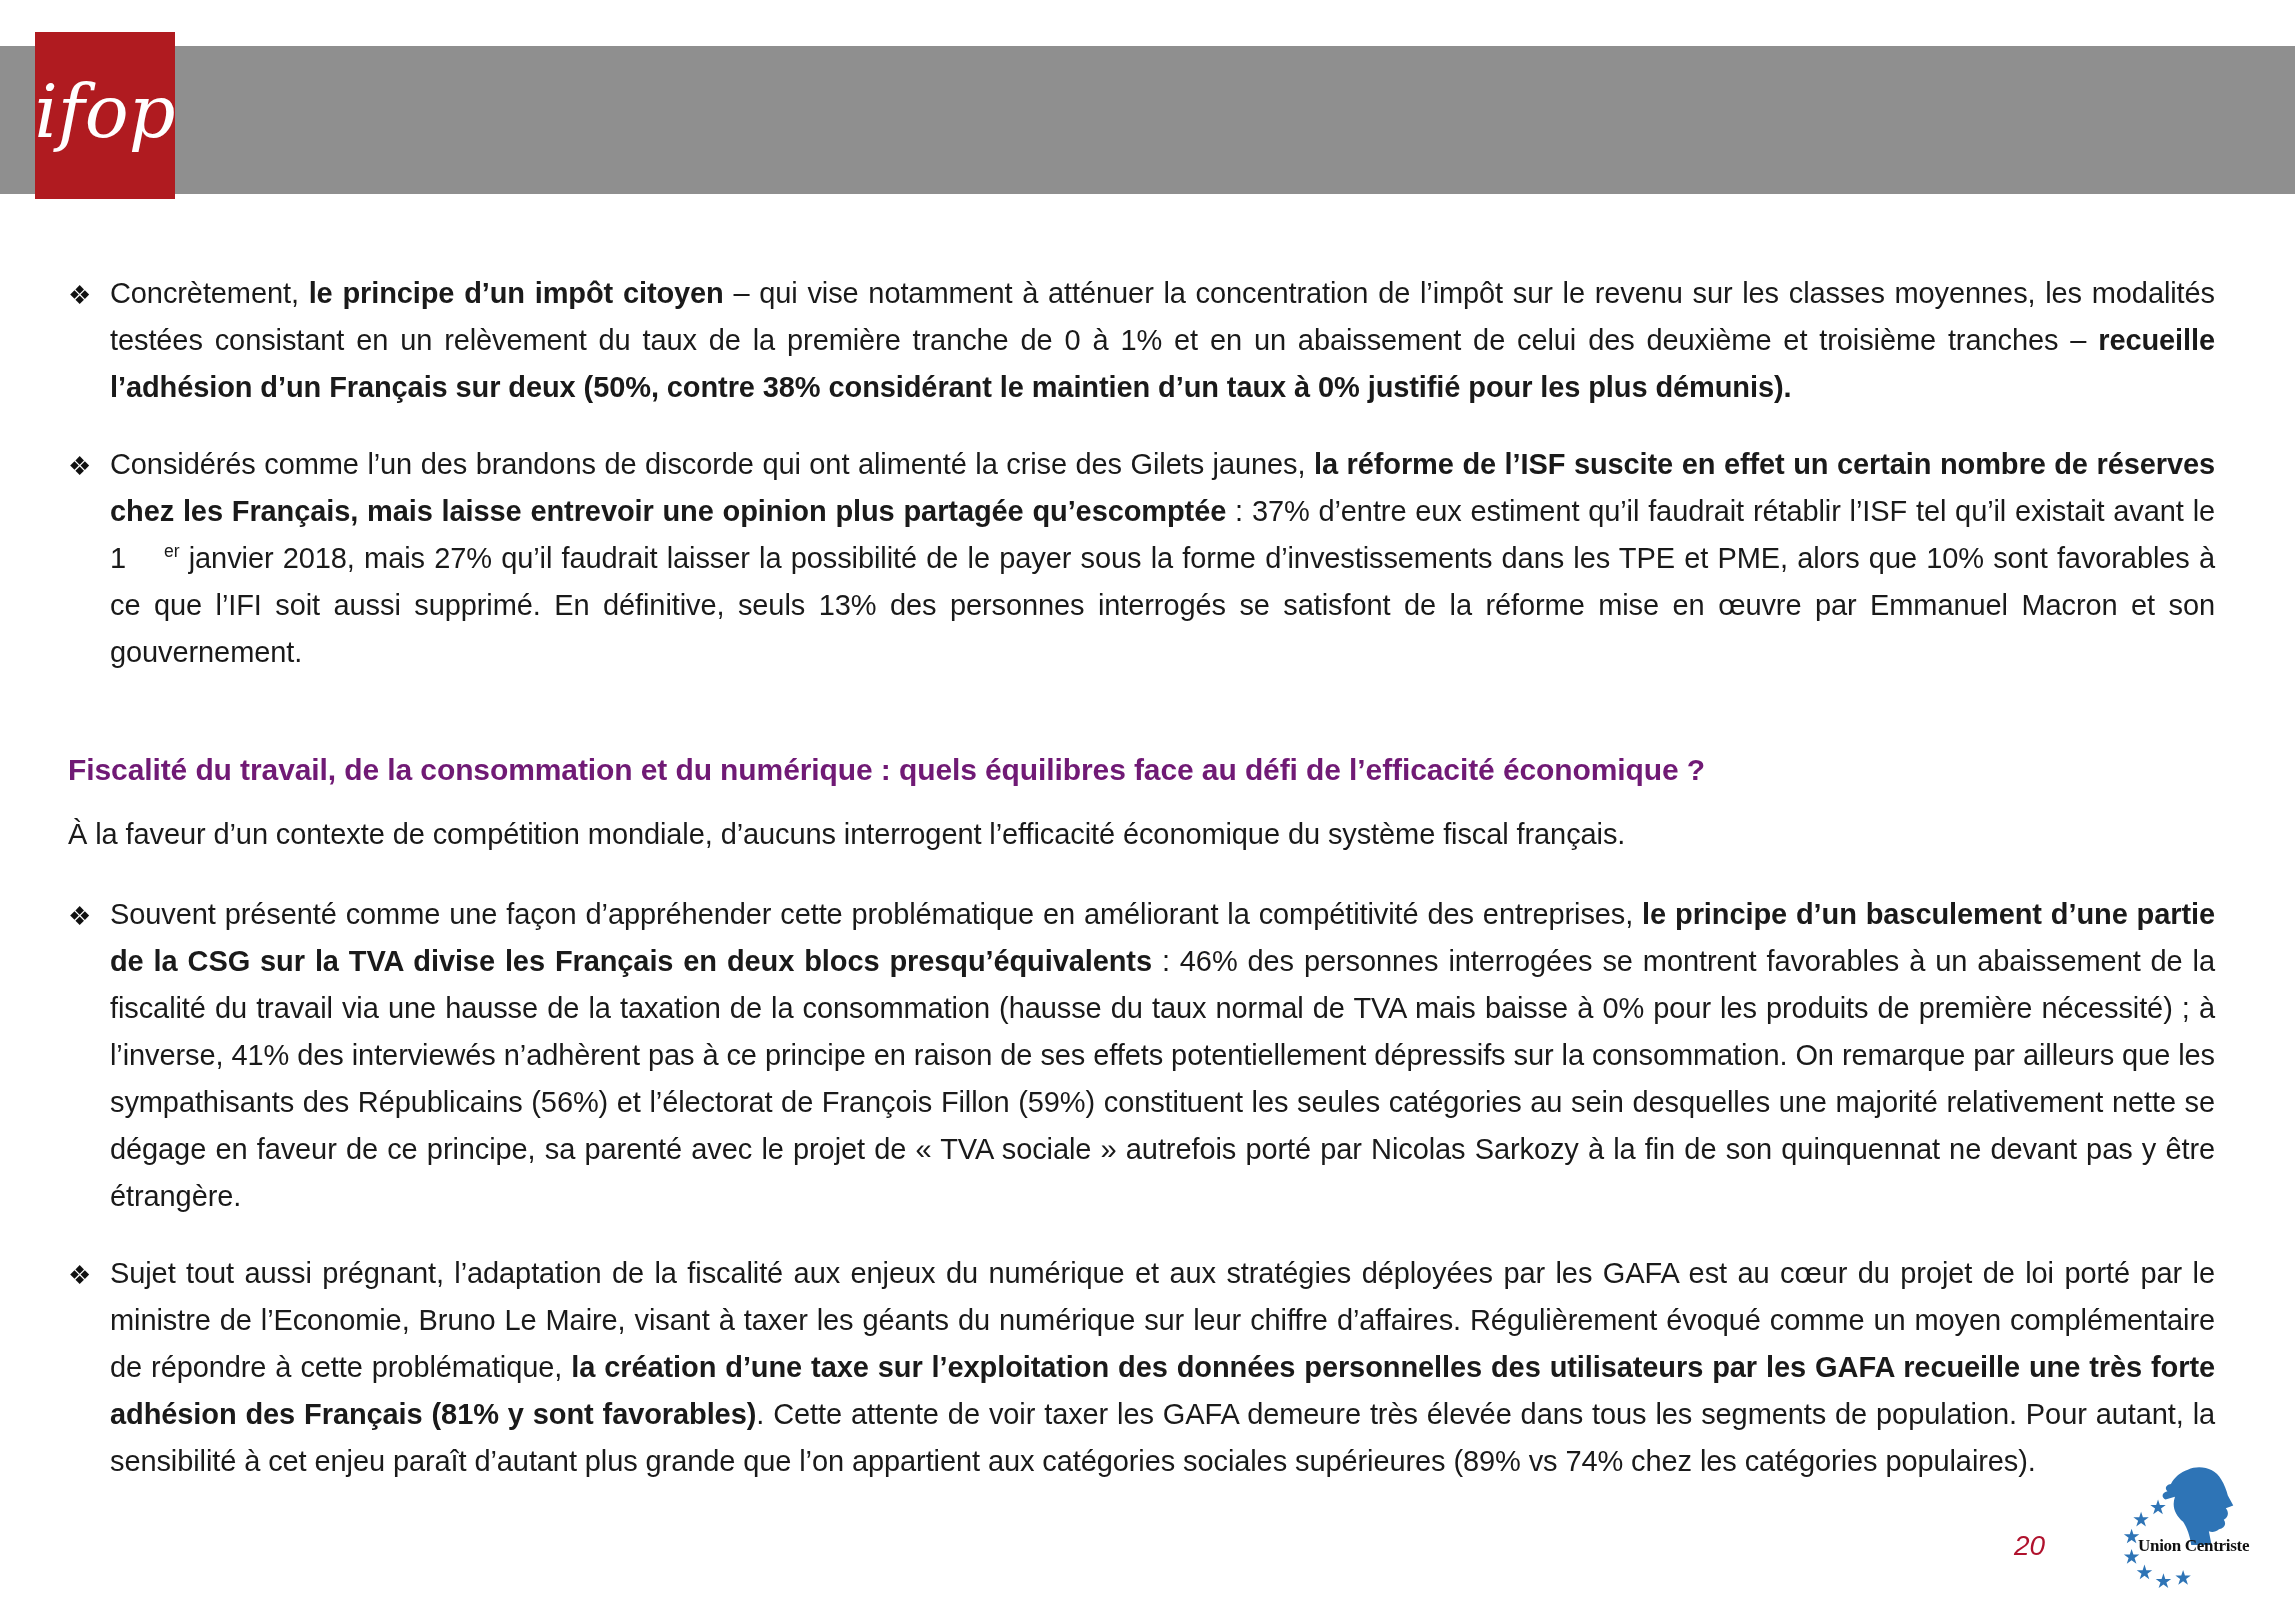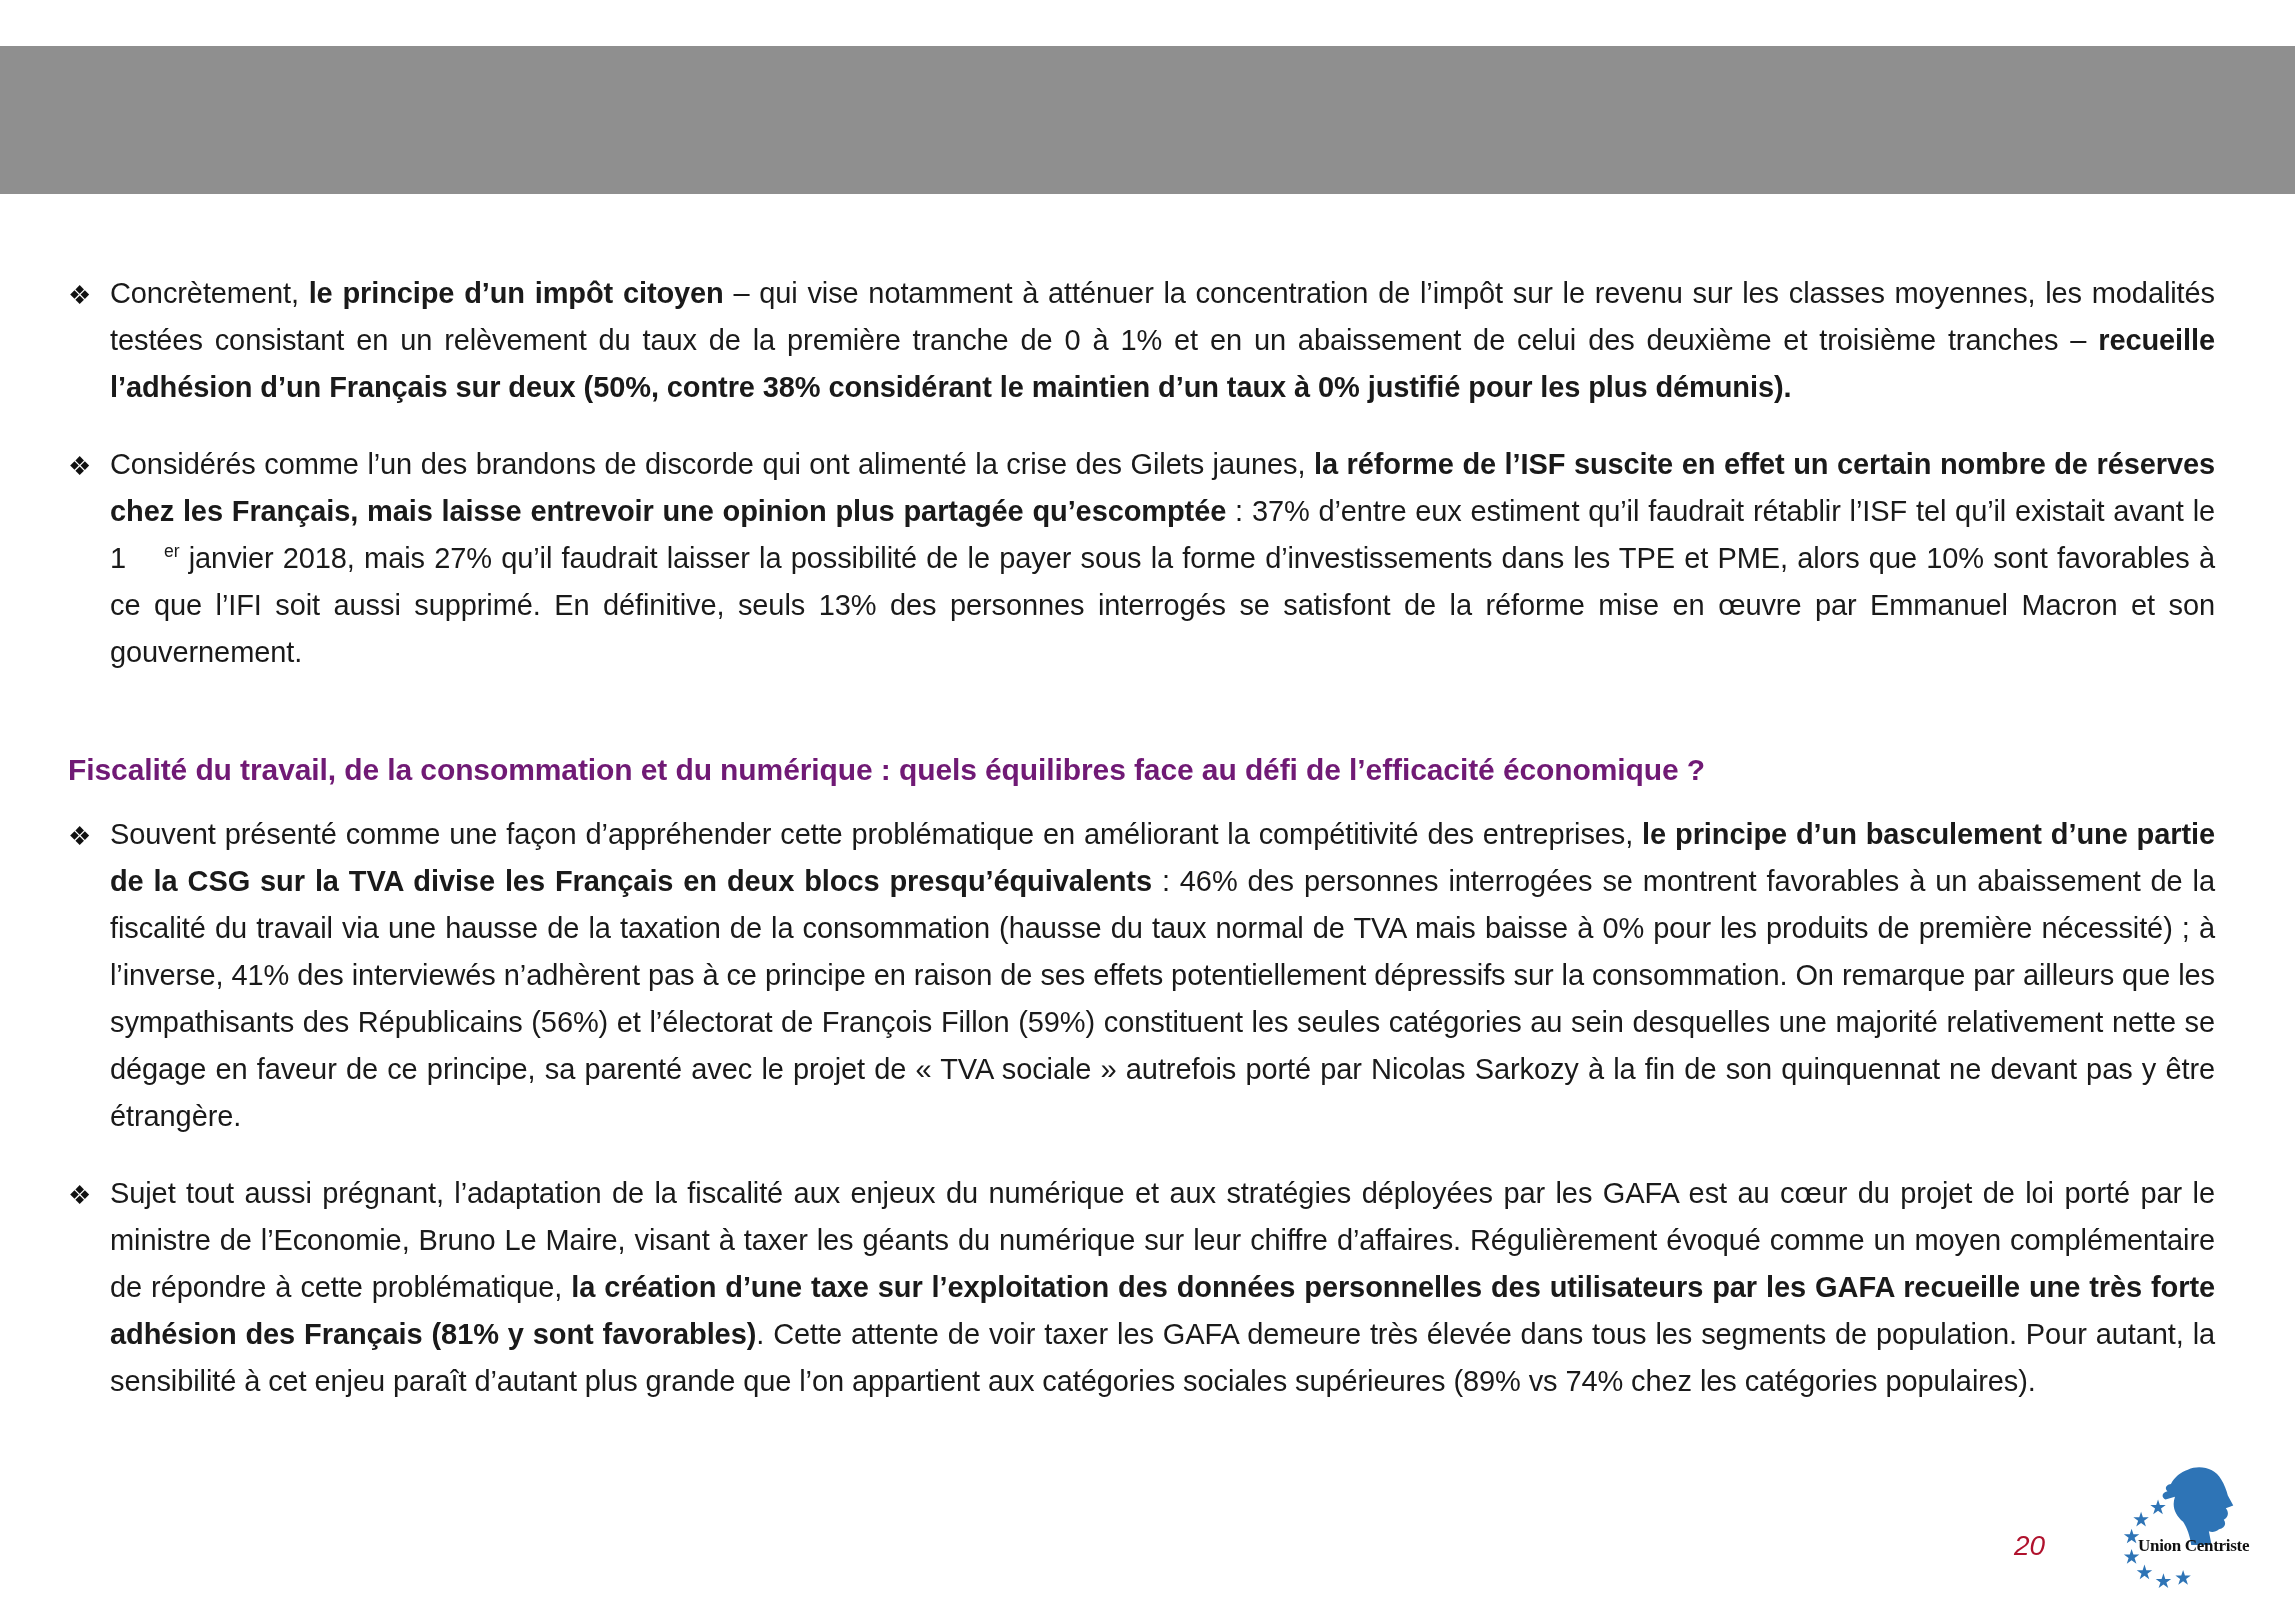--- a/index.html
+++ b/index.html
@@ -106,35 +106,39 @@
   }
 </style>
 </head>
 <body>
 
 <div class="slide">
 
   <div class="header-bar"></div>
 
 
+  <div class="logo-box">
+    <span class="logo-text">ifop</span>
+  </div>
 
   <div class="content">
 
     <div class="para">
       <span class="bullet">❖</span>
       <span>Concrètement, </span><span class="b">le principe d’un impôt citoyen</span><span> – qui vise notamment à atténuer la concentration de l’impôt sur le revenu sur les classes moyennes, les modalités testées consistant en un relèvement du taux de la première tranche de 0 à 1% et en un abaissement de celui des deuxième et troisième tranches – </span><span class="b">recueille l’adhésion d’un Français sur deux (50%, contre 38% considérant le maintien d’un taux à 0% justifié pour les plus démunis).</span>
     </div>
 
     <div class="para">
       <span class="bullet">❖</span>
       <span>Considérés comme l’un des brandons de discorde qui ont alimenté la crise des Gilets jaunes, </span><span class="b">la réforme de l’ISF suscite en effet un certain nombre de réserves chez les Français, mais laisse entrevoir une opinion plus partagée qu’escomptée</span><span> : 37% d’entre eux estiment qu’il faudrait rétablir l’ISF tel qu’il existait avant le 1</span><sup>er</sup><span> janvier 2018, mais 27% qu’il faudrait laisser la possibilité de le payer sous la forme d’investissements dans les TPE et PME, alors que 10% sont favorables à ce que l’IFI soit aussi supprimé. En définitive, seuls 13% des personnes interrogés se satisfont de la réforme mise en œuvre par Emmanuel Macron et son gouvernement.</span>
     </div>
 
     <div class="section-heading">Fiscalité du travail, de la consommation et du numérique : quels équilibres face au défi de l’efficacité économique ?</div>
 
+    <div class="section-intro">À la faveur d’un contexte de compétition mondiale, d’aucuns interrogent l’efficacité économique du système fiscal français.</div>
 
     <div class="para">
       <span class="bullet">❖</span>
       <span>Souvent présenté comme une façon d’appréhender cette problématique en améliorant la compétitivité des entreprises, </span><span class="b">le principe d’un basculement d’une partie de la CSG sur la TVA divise les Français en deux blocs presqu’équivalents</span><span> : 46% des personnes interrogées se montrent favorables à un abaissement de la fiscalité du travail via une hausse de la taxation de la consommation (hausse du taux normal de TVA mais baisse à 0% pour les produits de première nécessité) ; à l’inverse, 41% des interviewés n’adhèrent pas à ce principe en raison de ses effets potentiellement dépressifs sur la consommation. On remarque par ailleurs que les sympathisants des Républicains (56%) et l’électorat de François Fillon (59%) constituent les seules catégories au sein desquelles une majorité relativement nette se dégage en faveur de ce principe, sa parenté avec le projet de « TVA sociale » autrefois porté par Nicolas Sarkozy à la fin de son quinquennat ne devant pas y être étrangère.</span>
     </div>
 
     <div class="para">
       <span class="bullet">❖</span>
       <span>Sujet tout aussi prégnant, l’adaptation de la fiscalité aux enjeux du numérique et aux stratégies déployées par les  GAFA est au cœur du projet de loi porté par le ministre de l’Economie, Bruno Le Maire, visant à taxer les géants du numérique sur leur chiffre d’affaires. Régulièrement évoqué comme un moyen complémentaire de répondre à cette problématique,  </span><span class="b">la création d’une taxe sur l’exploitation des données personnelles des utilisateurs par les GAFA recueille une très forte adhésion des Français (81% y sont favorables)</span><span>. Cette attente de voir taxer les GAFA demeure très élevée dans tous les segments de population. Pour autant, la sensibilité à cet enjeu paraît d’autant plus grande que l’on appartient aux catégories sociales supérieures (89% vs 74% chez les catégories populaires).</span>
     </div>

